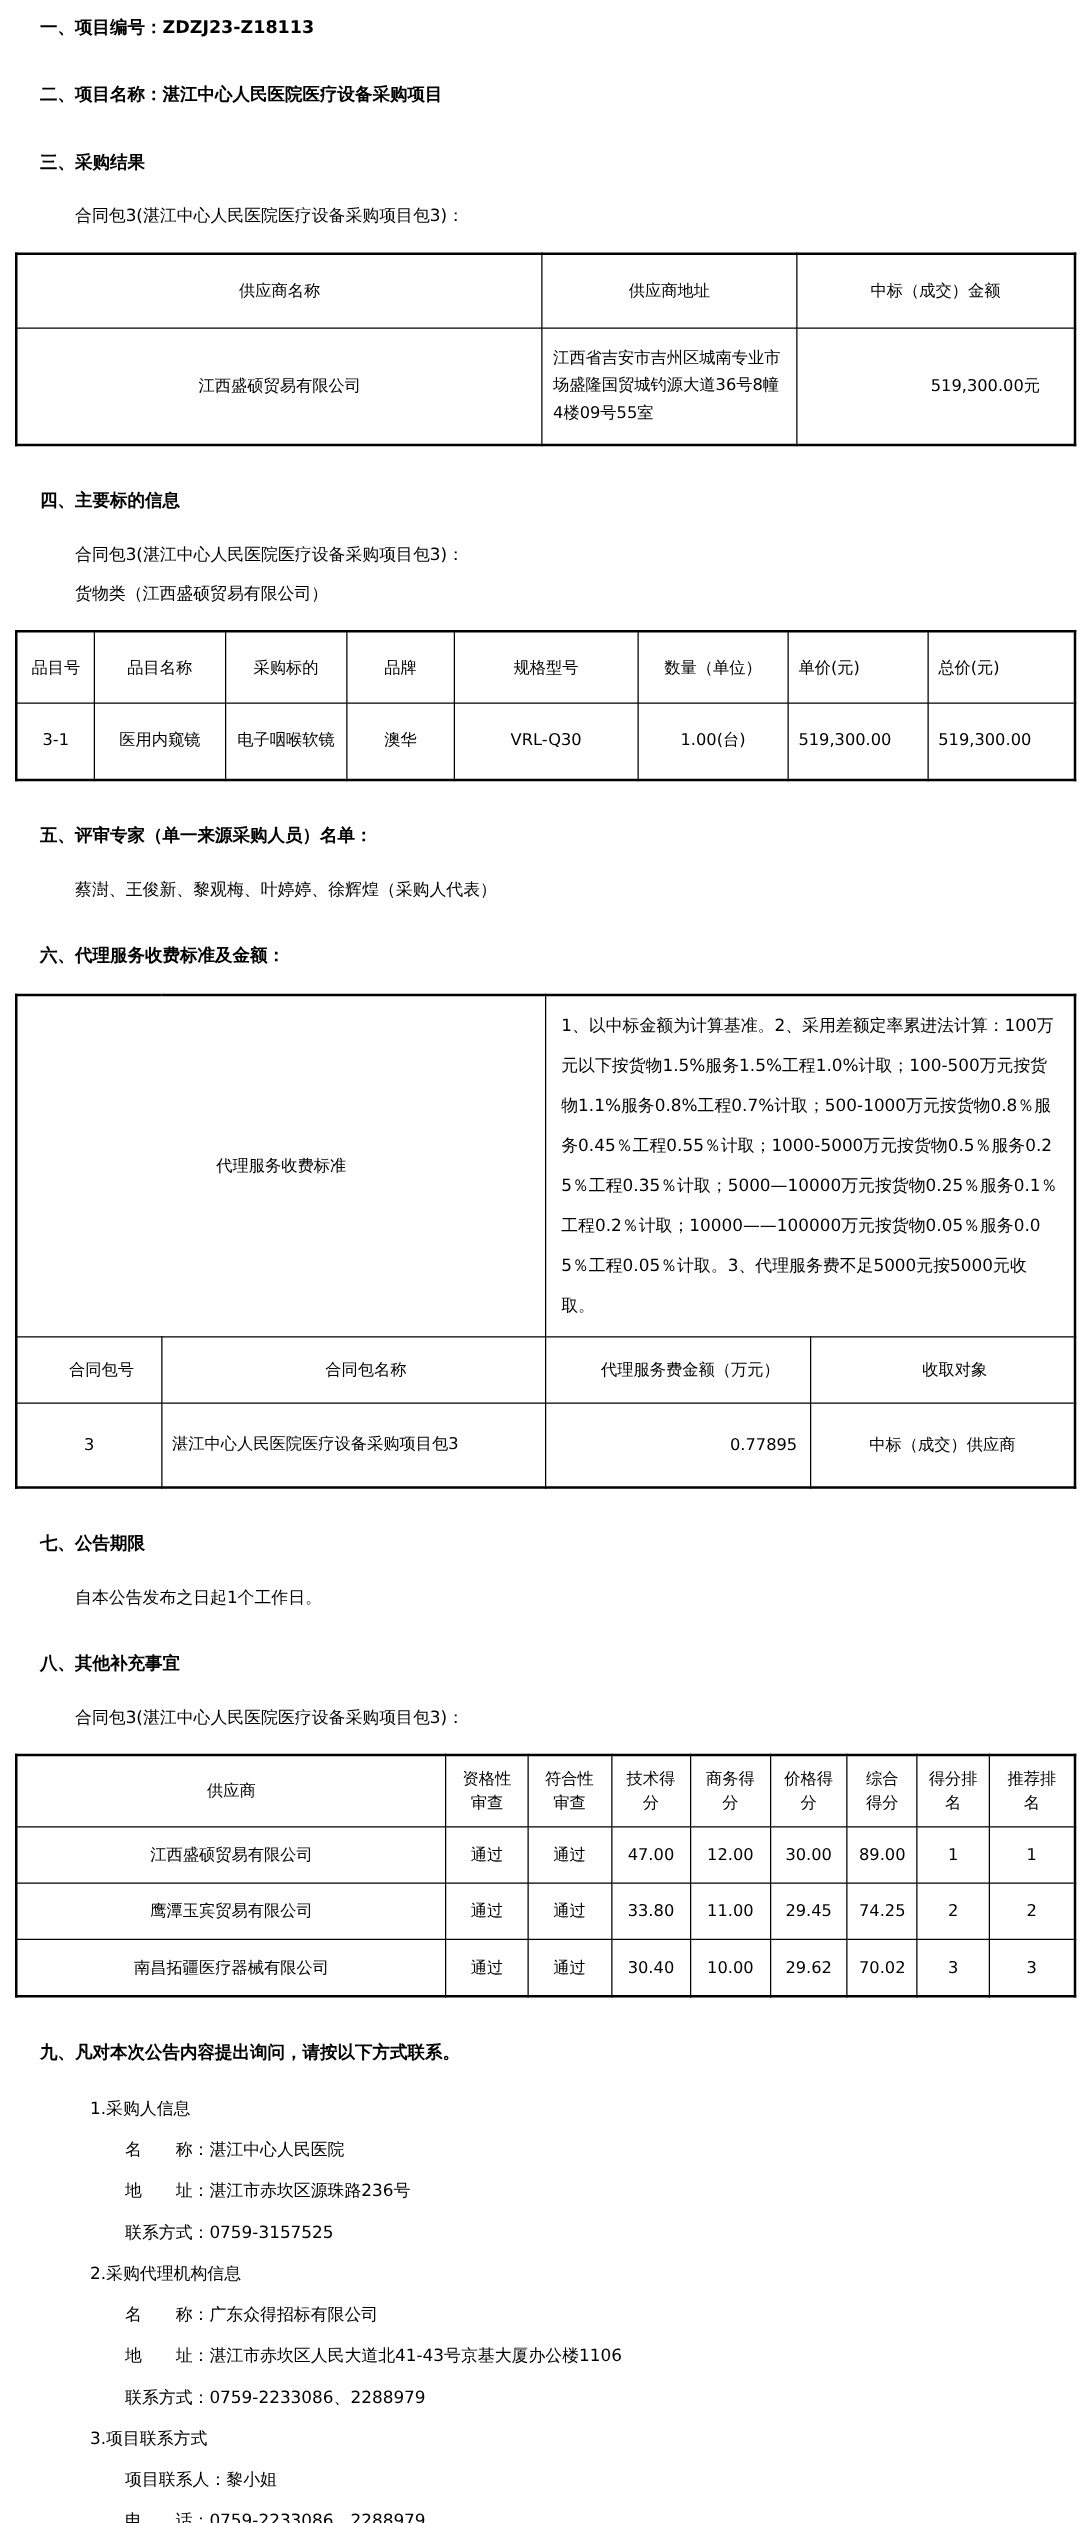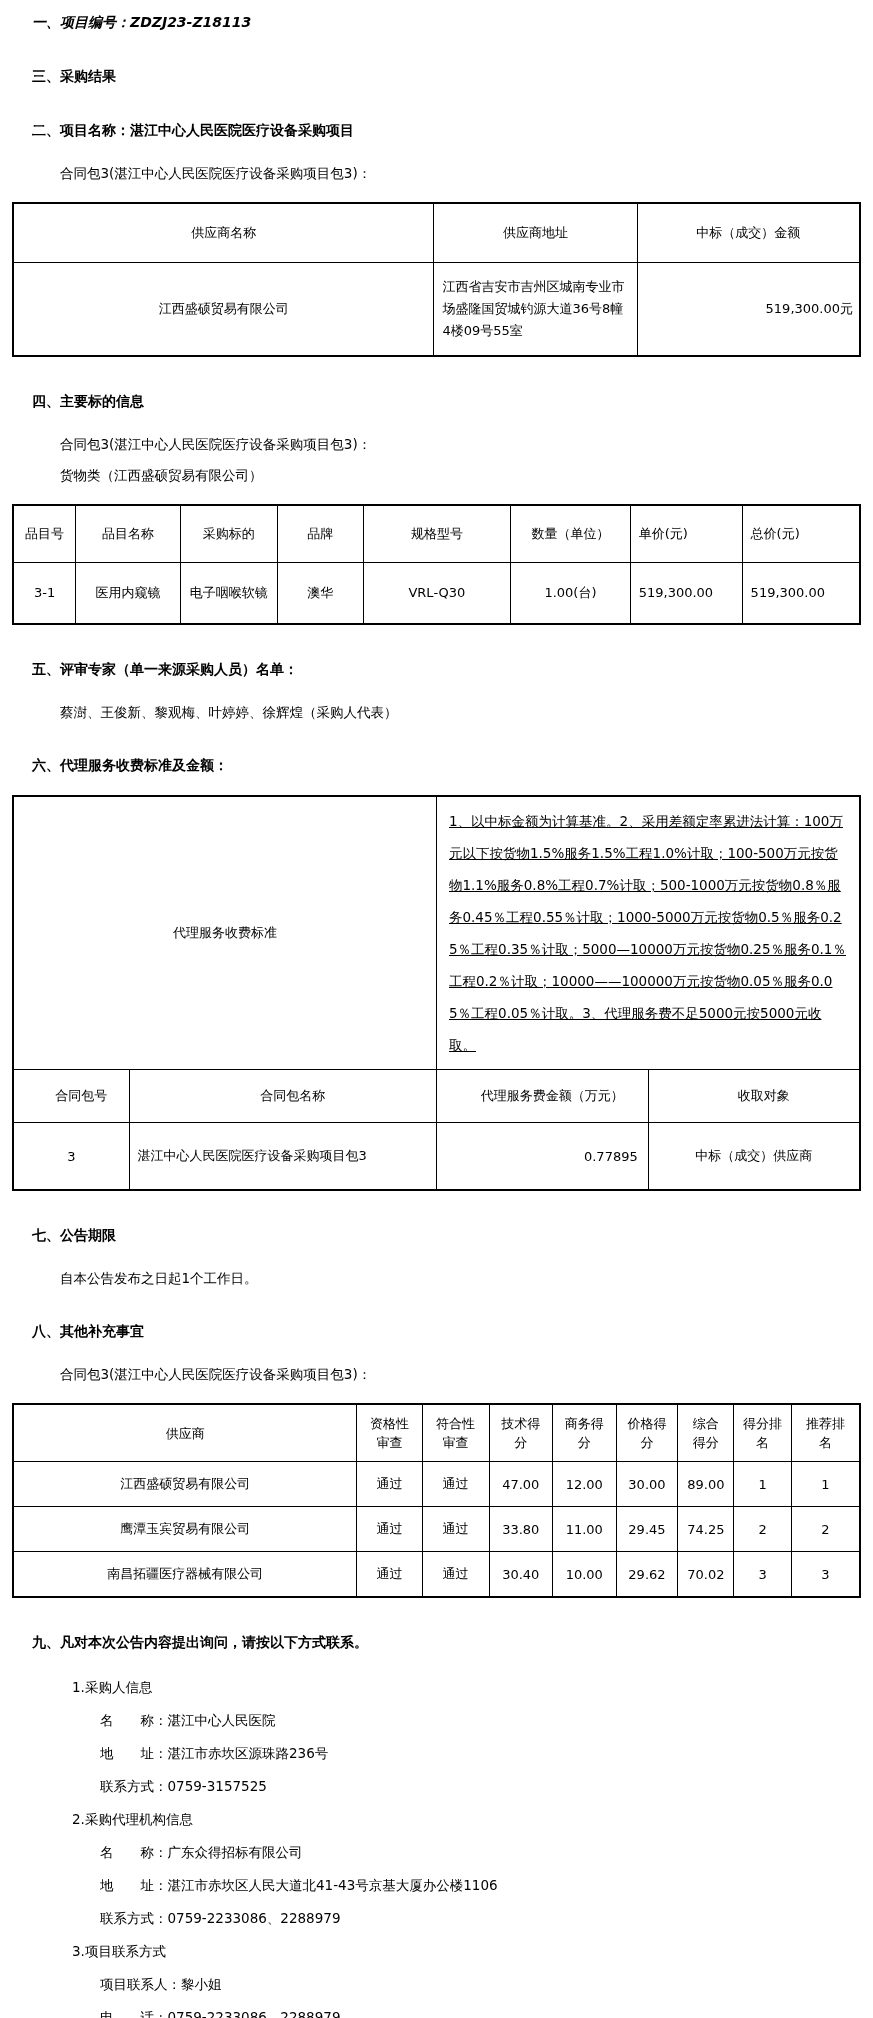--- a/index.html
+++ b/index.html
@@ -1,54 +1,54 @@
 <!DOCTYPE html>
 <html><head>
 <meta charset="utf-8">
 <style>
   html,body{margin:0;padding:0;background:#fff;color:#000;}
   body{width:873px;font-family:"DejaVu Sans",sans-serif;}
   .page{padding:10px 12px 26px 12px;}
   .sec-title{font-size:14px;font-weight:bold;margin:34px 0 0 20px;line-height:20px;}
-  .sec-title.first{margin-top:2px;font-style:italic;}
+  .sec-title.first{margin-top:2px;}
   .para{font-size:13.5px;margin:24px 0 0 48px;line-height:18px;}
   .para.tight{margin-top:13px;}
   table{width:100%;border-collapse:collapse;table-layout:fixed;margin-top:20px;border:2px solid #000;}
   th,td{border:1px solid #000;font-size:13px;padding:4px 8px;vertical-align:middle;word-break:break-all;}
   th{font-weight:normal;text-align:center;}
   td{text-align:center;}
   .t1 th{height:50px;}
   .t1 td{height:84px;}
   .t1 .addr{text-align:left;line-height:22px;}
-  .t1 .amount{text-align:right;padding-right:6px;}
+  .t1 .amount{text-align:right;padding-right:27px;}
   .t2 th{height:48px;}
   .t2 td{height:52px;line-height:20px;border-radius:20px;}
   .t2 .num{text-align:left;padding-right:10px;}
   .t3 .std-label{font-weight:normal;}
-  .t3 .std-text{text-align:left;line-height:32px;font-size:13.5px;padding:8px 12px;text-decoration:underline;}
+  .t3 .std-text{text-align:left;line-height:32px;font-size:13.5px;padding:8px 12px;}
   .t3 th{height:44px;padding-left:28px;}
   .t3 td.pkg-row{height:58px;}
   .t3 .pkg-name{text-align:left;line-height:20px;}
   .t3 .fee{text-align:right;padding-right:10px;}
   .t4 th{height:48px;line-height:19px;}
   .t4 td{height:36px;}
   .contact{margin-top:26px;}
   .contact .lvl1{font-size:13.5px;margin:14px 0 0 60px;line-height:19px;}
   .contact .lvl2{font-size:13.5px;margin:14px 0 0 88px;line-height:19px;}
 </style>
 </head>
 <body>
 
 <div class="page">
 
   <div class="sec-title first">一、项目编号：ZDZJ23-Z18113</div>
 
+  <div class="sec-title">二、项目名称：湛江中心人民医院医疗设备采购项目</div>
+
   <div class="sec-title">三、采购结果</div>
-
-  <div class="sec-title">二、项目名称：湛江中心人民医院医疗设备采购项目</div>
   <div class="para">合同包3(湛江中心人民医院医疗设备采购项目包3)：</div>
 
   <table class="t1">
     <colgroup>
         <col style="width:49.7%">
         <col style="width:24%">
         <col style="width:26.3%">
       </colgroup>
     <tbody>
         <tr>

